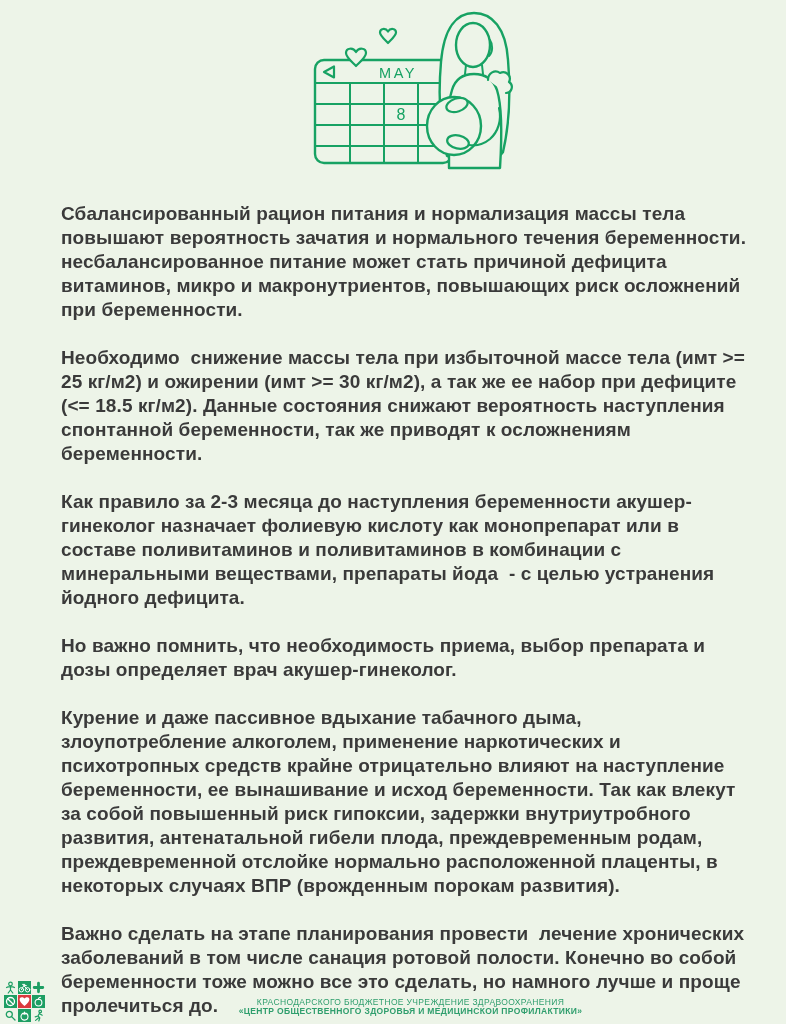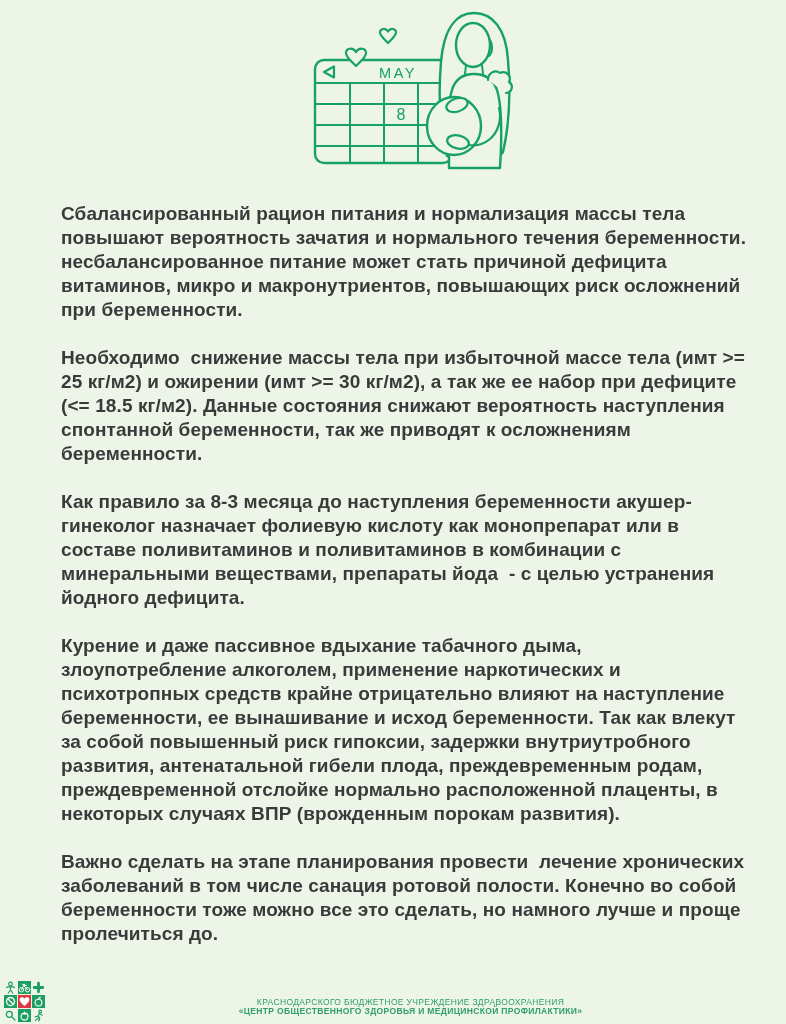--- a/index.html
+++ b/index.html
@@ -93,21 +93,22 @@
       <g>
         <path d="M82 37 C77.5 32.5 74 29.5 74 26.5 C74 22.5 79.5 21.5 82 25.5 C84.5 21.5 90 22.5 90 26.5 C90 29.5 86.5 32.5 82 37 Z" fill="#edf4e8" stroke-width="2.2"></path>
         <path d="M50 60 C44.5 54.5 40 51 40 47 C40 42 47 41 50 46 C53 41 60 42 60 47 C60 51 55.5 54.5 50 60 Z" fill="#edf4e8" stroke-width="2.2"></path>
       </g>
     </svg>
   </div>
 
   <div class="content">
     <p>Сбалансированный рацион питания и нормализация массы тела повышают вероятность зачатия и нормального течения беременности. несбалансированное питание может стать причиной дефицита витаминов, микро и макронутриентов, повышающих риск осложнений при беременности.</p>
     <p>Необходимо  снижение массы тела при избыточной массе тела (имт &gt;= 25 кг/м2) и ожирении (имт &gt;= 30 кг/м2), а так же ее набор при дефиците (&lt;= 18.5 кг/м2). Данные состояния снижают вероятность наступления спонтанной беременности, так же приводят к осложнениям беременности.</p>
-    <p>Как правило за 8-3 месяца до наступления беременности акушер-гинеколог назначает фолиевую кислоту как монопрепарат или в составе поливитаминов и поливитаминов в комбинации с минеральными веществами, препараты йода  - с целью устранения йодного дефицита.</p>
+    <p>Как правило за 2-3 месяца до наступления беременности акушер-гинеколог назначает фолиевую кислоту как монопрепарат или в составе поливитаминов и поливитаминов в комбинации с минеральными веществами, препараты йода  - с целью устранения йодного дефицита.</p>
+    <p>Но важно помнить, что необходимость приема, выбор препарата и дозы определяет врач акушер-гинеколог.</p>
     <p>Курение и даже пассивное вдыхание табачного дыма, злоупотребление алкоголем, применение наркотических и психотропных средств крайне отрицательно влияют на наступление беременности, ее вынашивание и исход беременности. Так как влекут за собой повышенный риск гипоксии, задержки внутриутробного развития, антенатальной гибели плода, преждевременным родам, преждевременной отслойке нормально расположенной плаценты, в некоторых случаях ВПР (врожденным порокам развития).</p>
     <p>Важно сделать на этапе планирования провести  лечение хронических заболеваний в том числе санация ротовой полости. Конечно во собой беременности тоже можно все это сделать, но намного лучше и проще пролечиться до.</p>
   </div>
 
   <div class="org-logo">
     <div class="logo-cell">
       <svg viewBox="0 0 13 13" fill="none" stroke="#1d9e63" stroke-width="1.2" stroke-linecap="round">
         <circle cx="6.5" cy="3" r="1.8"></circle>
         <path d="M6.5 5 V9 M2.5 6.5 C4 5.4 9 5.4 10.5 6.5 M6.5 9 L4.2 12 M6.5 9 L8.8 12"></path>
       </svg>

